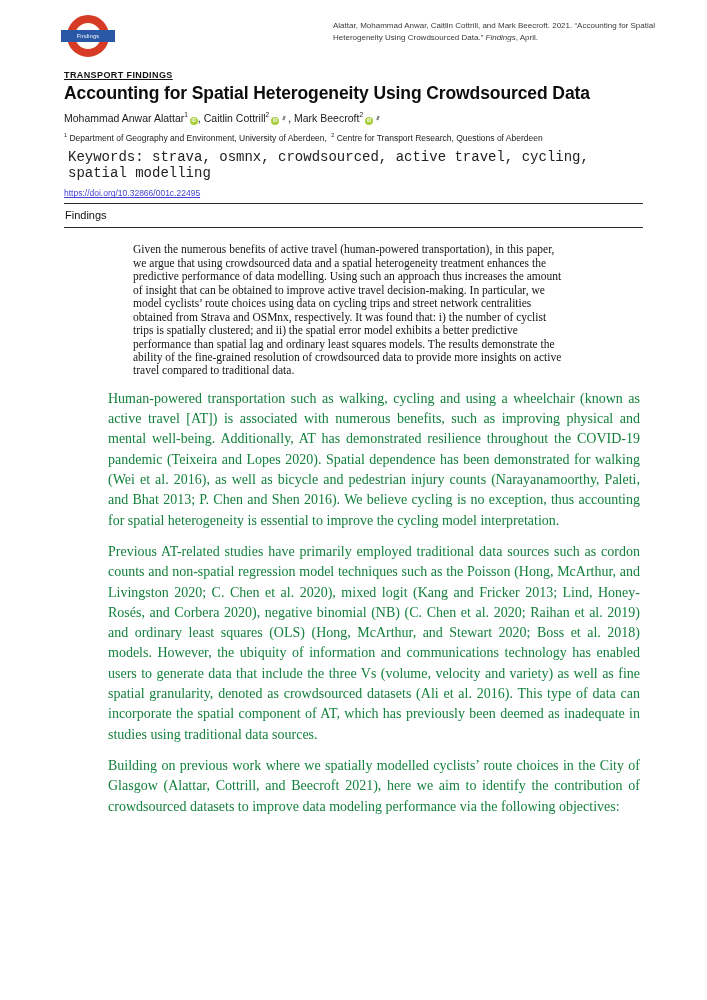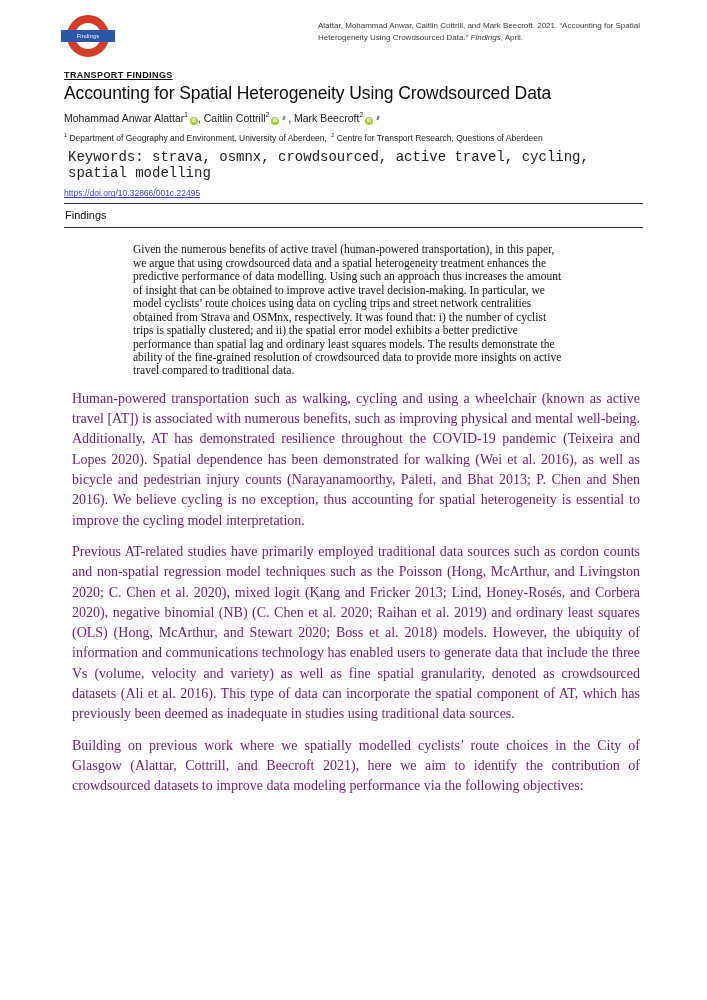--- a/index.html
+++ b/index.html
@@ -8,21 +8,21 @@
     position:relative;
     width:707px; height:1000px;
     background:#ffffff;
     font-family:"Liberation Sans", sans-serif;
     color:#1c1c1c;
     overflow:hidden;
   }
   
   .top-row {
     display:flex; justify-content:space-between; align-items:flex-start;
-    padding:14px 67px 0 64px;
+    padding:14px 52px 0 64px;
   }
   .logo { position:relative; width:48px; height:48px; cursor:pointer; }
   .logo-ring {
     position:absolute; left:3px; top:1px;
     width:42px; height:42px; border-radius:50%;
     border:8px solid #d63b25; background:#fff;
   }
   .logo-bar {
     position:absolute; left:-3px; top:16px;
     width:54px; height:12px; background:#2b57a7;
@@ -36,21 +36,21 @@
   .citation i { font-style:italic; }
   
   .kicker {
     margin:13px 64px 0;
     font-size:9px; font-weight:700; letter-spacing:.4px;
     text-decoration:underline; color:#111; display:inline-block; cursor:pointer;
   }
   .kicker-wrap { line-height:0; }
   .title {
     margin:8px 64px 0;
-    font-size:17.5px; font-weight:400; color:#0d0d0d; letter-spacing:-.1px;
+    font-size:17.5px; font-weight:700; color:#0d0d0d; letter-spacing:-.1px;
   }
   .authors {
     margin:7px 64px 0;
     font-size:10.5px; color:#1a1a1a;
   }
   .authors sup { font-size:6.5px; vertical-align:super; }
   .orcid {
     display:inline-block; width:8px; height:8px; border-radius:50%;
     background:#a6ce39; color:#fff; font-size:4.5px; font-weight:700;
     text-align:center; line-height:8px; vertical-align:baseline;
@@ -83,23 +83,23 @@
     font-family:"Liberation Serif", serif;
     font-size:11.5px; line-height:1.17; color:#141414;
   }
   
   .section-heading {
     margin:25px 0 0 108px;
     font-family:"Liberation Serif", serif;
     font-size:17px; font-weight:700; color:#0d0d0d;
   }
   .body-para {
-    margin:11px 67px 0 72px;
+    margin:11px 67px 0 108px;
     font-family:"Liberation Serif", serif;
-    font-size:14px; line-height:1.45; color:#701a75;
+    font-size:14px; line-height:1.45; color:#15803d;
     text-align:justify;
   }
 </style>
 </head>
 <body>
 
 <div class="page">
 
   <div class="top-row">
     <div class="logo">

